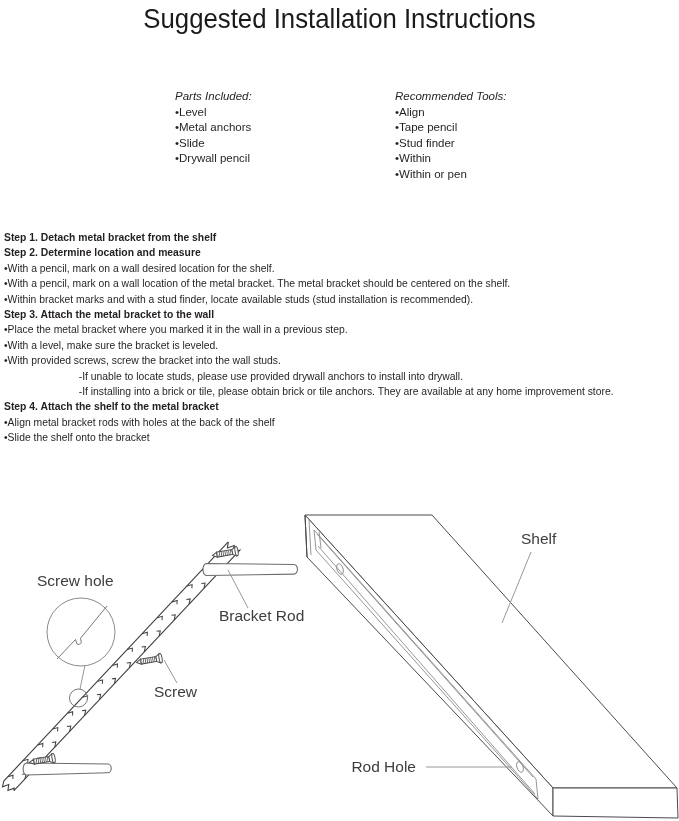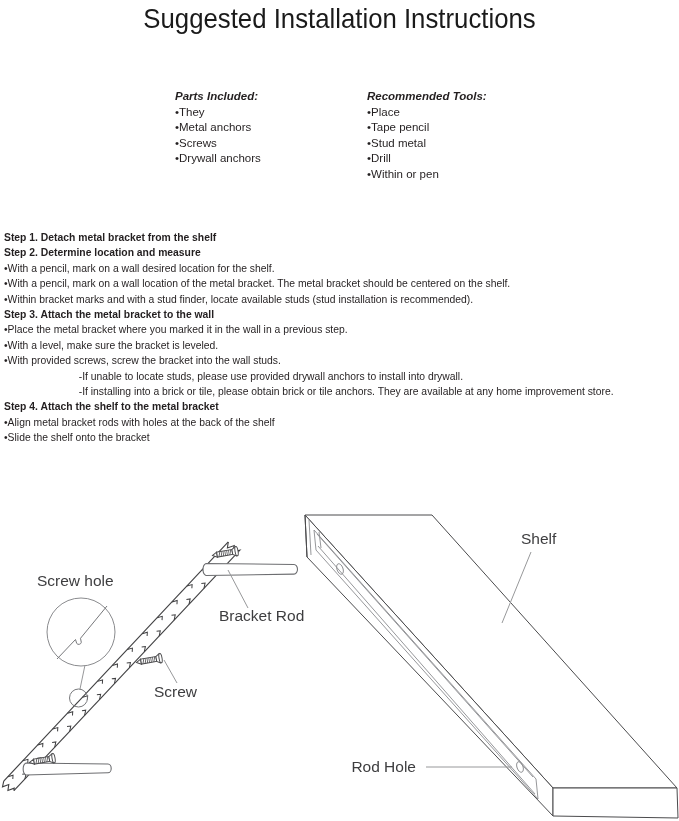--- a/index.html
+++ b/index.html
@@ -9,22 +9,22 @@
     color:#231f20;
   }
   .title{
     position:absolute;top:3px;left:0;width:679px;text-align:center;
     font-size:28px;font-weight:400;color:#1a1a1a;
     transform:scaleX(0.92);transform-origin:center top;white-space:nowrap;
   }
   .lists{position:absolute;top:89px;left:0;width:679px;font-size:11.5px;line-height:15.5px;}
   .list-col{position:absolute;top:0;white-space:nowrap;}
   .list-col.parts{left:175px;}
-  .list-col.tools{left:367px;}
-  .list-heading{font-weight:bold;font-style:italic;}
+  .list-col.tools{left:395px;}
+  .list-heading{font-weight:normal;font-style:italic;}
   .steps{
     position:absolute;top:230px;left:4px;width:740px;
     font-size:11.5px;line-height:15.4px;white-space:nowrap;
     transform:scaleX(0.9);transform-origin:left top;
   }
   .step-line.heading{font-weight:bold;}
   .step-line.indent{padding-left:83px;}
   .diagram{position:absolute;top:478px;left:0;width:679px;height:343px;}
   svg text{
     font-family:"Liberation Sans","DejaVu Sans",sans-serif;
@@ -32,31 +32,31 @@
   }
 </style>
 </head>
 <body>
 
 <div class="title">Suggested Installation Instructions</div>
 
 <div class="lists">
   <div class="list-col parts">
     <div class="list-heading">Parts Included:</div>
-    <div>•They</div>
+    <div>•Level</div>
     <div>•Metal anchors</div>
-    <div>•Screws</div>
-    <div>•Drywall anchors</div>
+    <div>•Slide</div>
+    <div>•Drywall pencil</div>
   </div>
   <div class="list-col tools">
     <div class="list-heading">Recommended Tools:</div>
-    <div>•Place</div>
+    <div>•Align</div>
     <div>•Tape pencil</div>
-    <div>•Stud metal</div>
-    <div>•Drill</div>
+    <div>•Stud finder</div>
+    <div>•Within</div>
     <div>•Within or pen</div>
   </div>
 </div>
 
 <div class="steps">
   <div class="step-line heading">Step 1. Detach metal bracket from the shelf</div>
   <div class="step-line heading">Step 2. Determine location and measure</div>
   <div class="step-line bullet">•With a pencil, mark on a wall desired location for the shelf.</div>
   <div class="step-line bullet">•With a pencil, mark on a wall location of the metal bracket. The metal bracket should be centered on the shelf.</div>
   <div class="step-line bullet">•Within bracket marks and with a stud finder, locate available studs (stud installation is recommended).</div>

